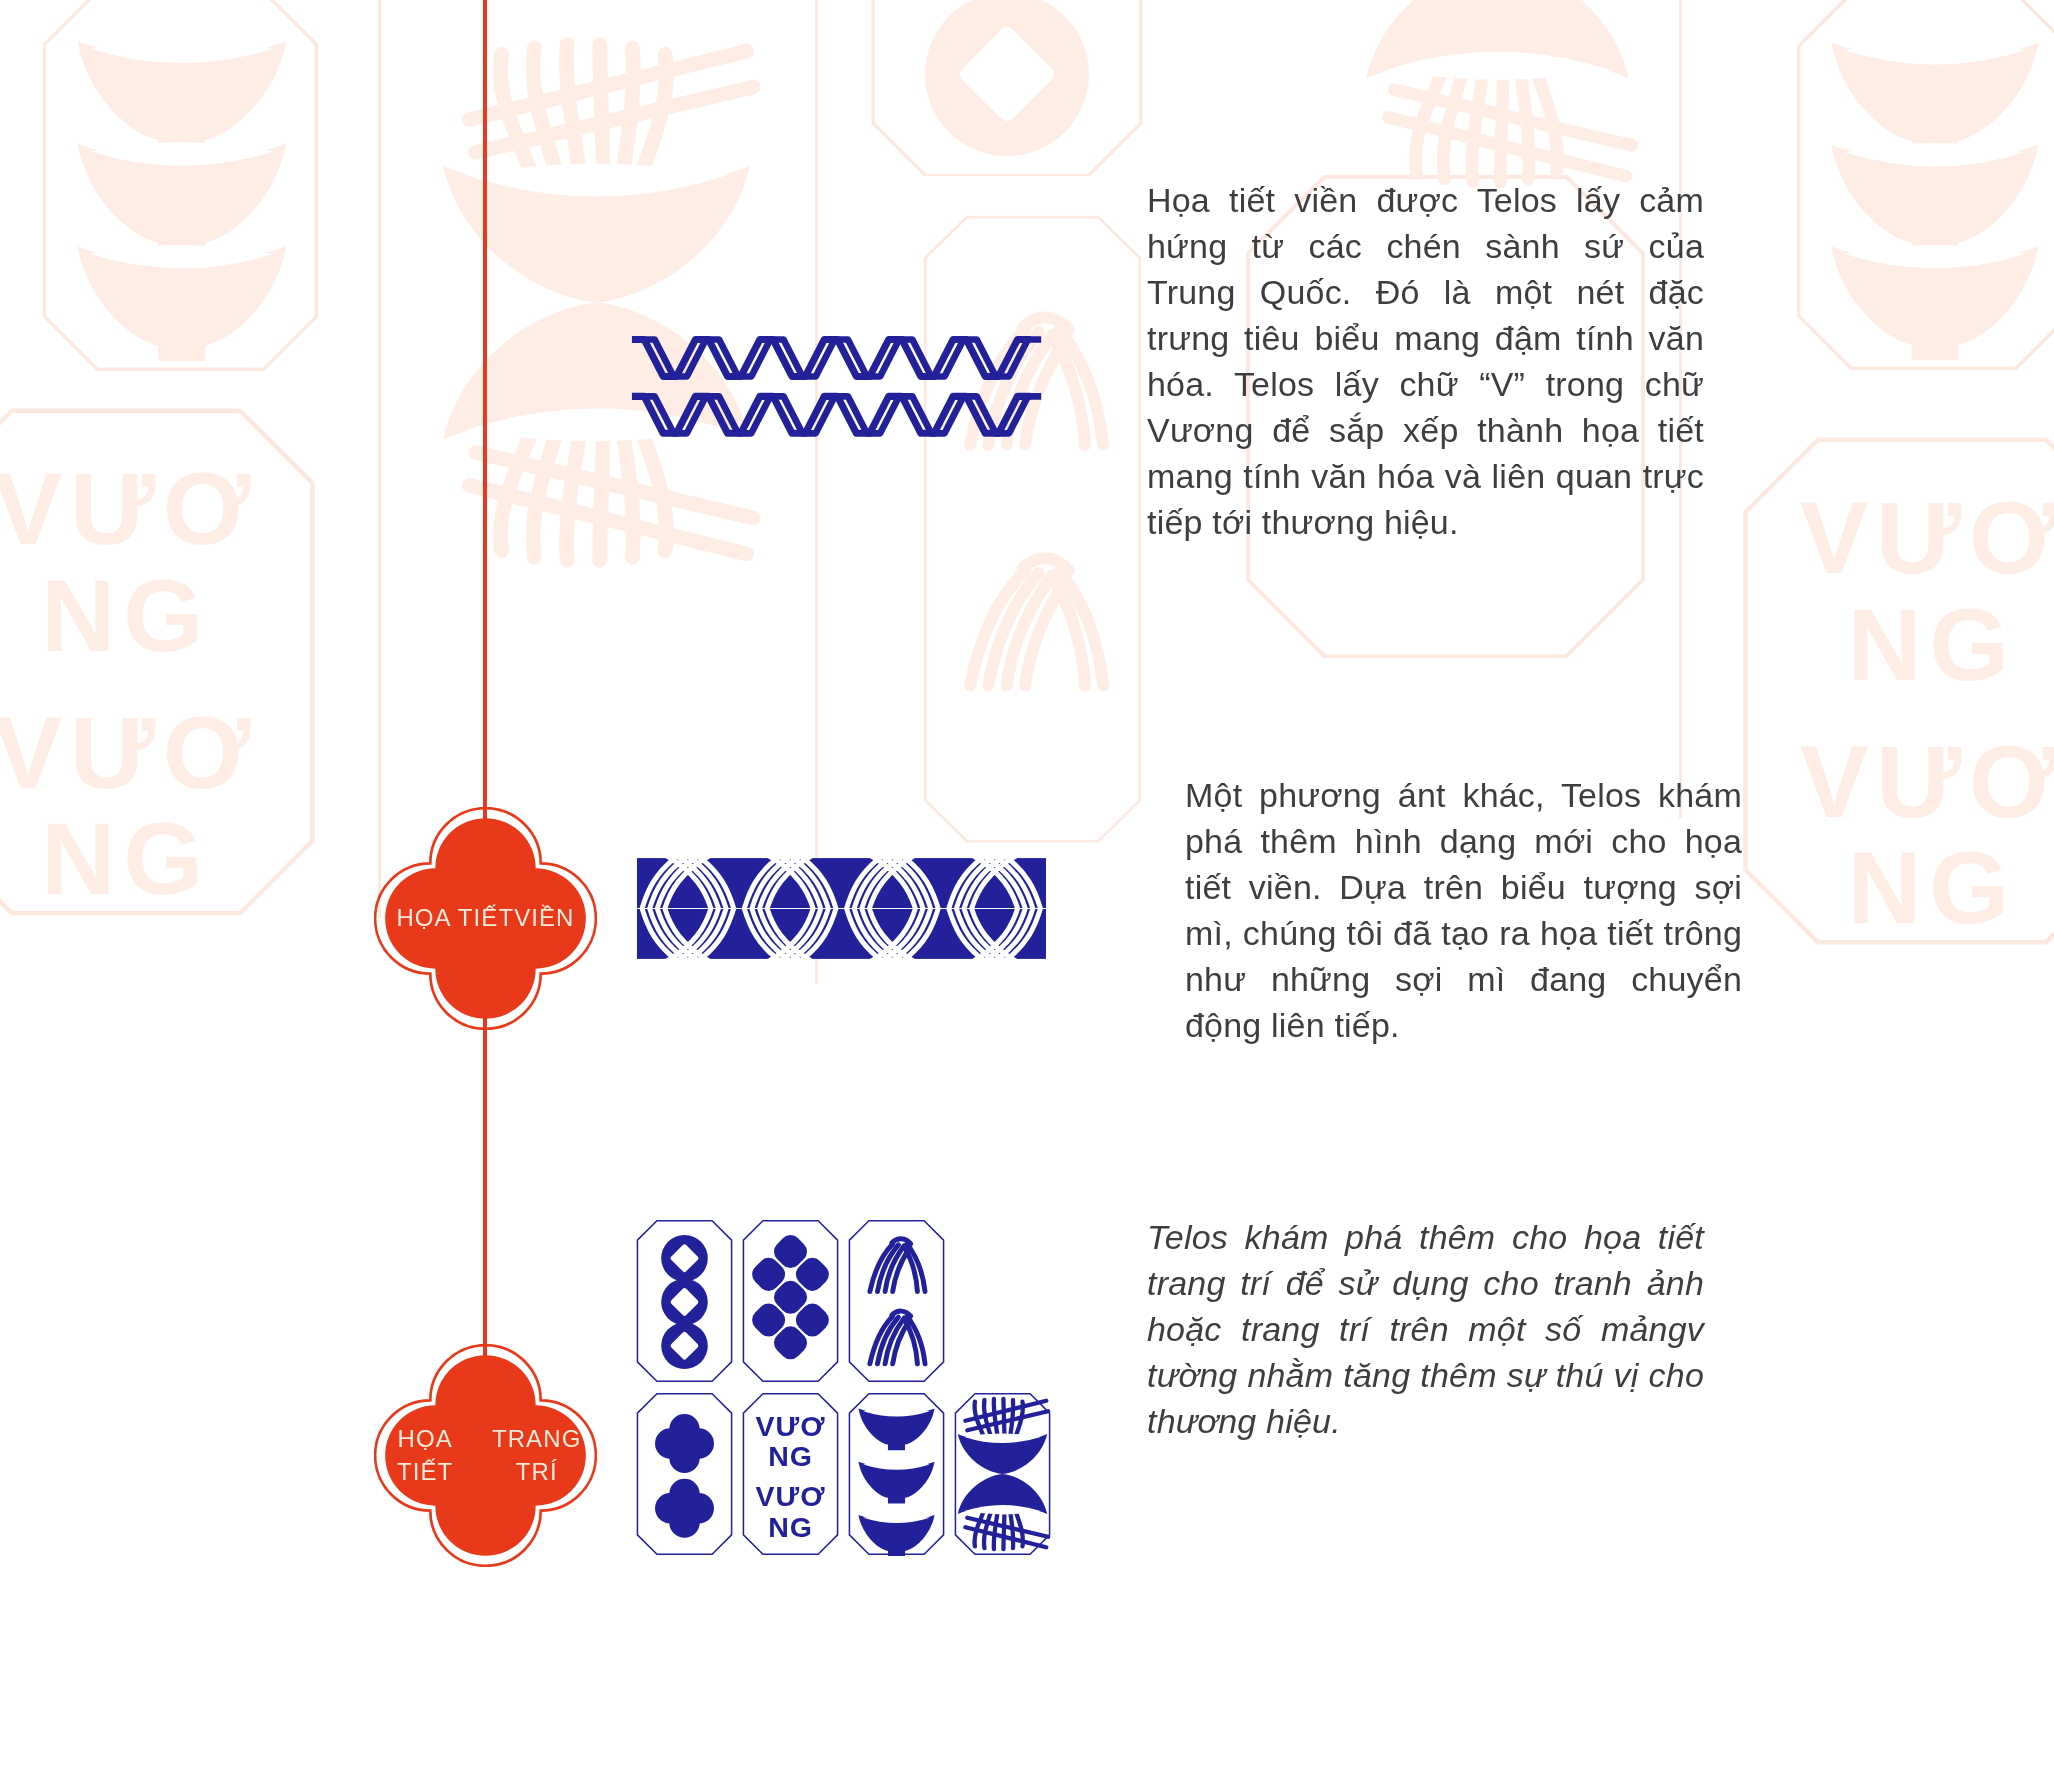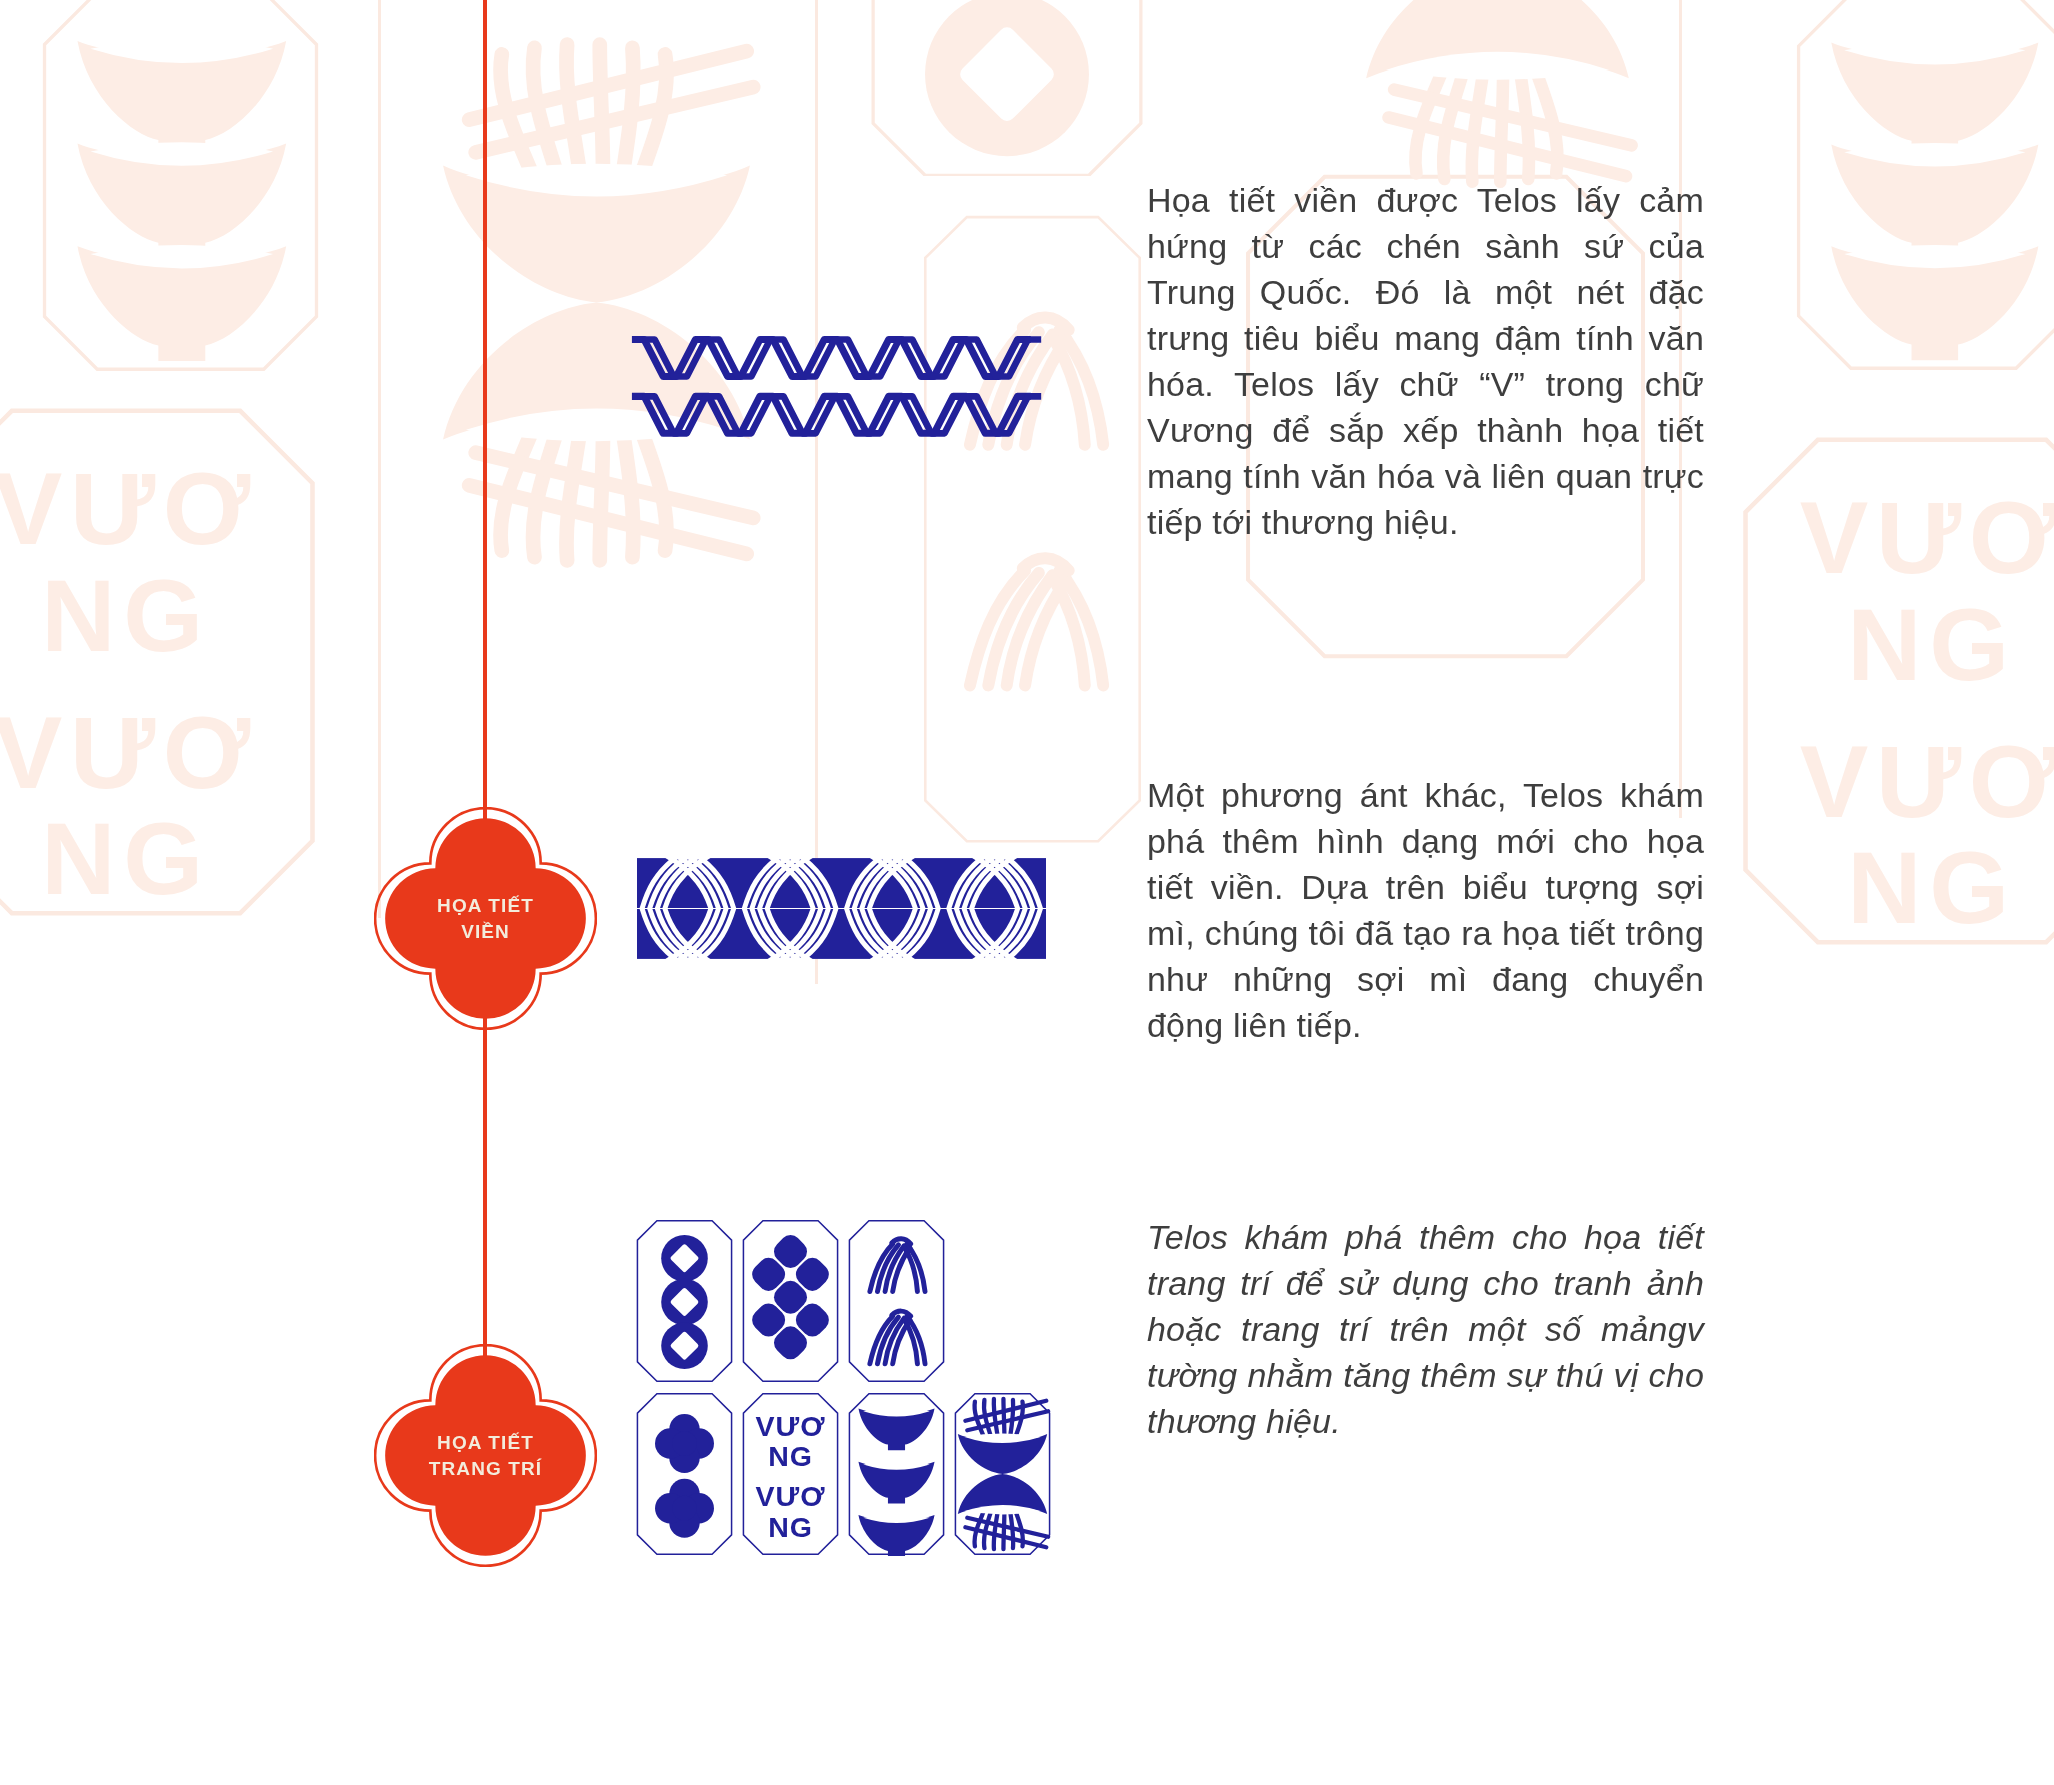--- a/index.html
+++ b/index.html
@@ -15,36 +15,36 @@
   .bg-layer{position:absolute;inset:0;z-index:0;color:var(--faint);}
   .bg-motif{position:absolute;}
   .bg-vline{position:absolute;width:2.9px;background:var(--faint);}
   .bg-clip{position:absolute;overflow:hidden;}
   .bg-seal-text{fill:var(--faint2);font-family:"Liberation Sans",sans-serif;font-weight:700;
     font-size:27px;letter-spacing:2px;text-anchor:middle;}
   
   .red-line{position:absolute;left:483px;top:0;width:3.8px;height:1427px;background:var(--red);z-index:1;}
   .badge{position:absolute;width:223px;height:223px;z-index:3;}
   .badge svg{position:absolute;inset:0;width:100%;height:100%;}
-  .badge-label{position:absolute;inset:0;display:flex;flex-direction:column;align-items:center;
-    justify-content:center;color:var(--cream);font-weight:700;font-size:19px;letter-spacing:1.1px;
+  .badge-label{position:absolute;inset:0;display:flex;flex-direction:row;align-items:center;
+    justify-content:center;color:var(--cream);font-weight:400;font-size:24px;letter-spacing:1.1px;
     line-height:1.35;text-align:center;z-index:1;}
   
   .art{position:absolute;z-index:2;}
   #v-pattern{left:630px;top:331px;width:415px;height:108px;}
   #noodle-band{left:637px;top:858px;width:409px;height:101px;}
   .tile{position:absolute;width:97px;height:164px;z-index:2;}
   .tile svg{width:100%;height:100%;color:var(--navy);}
   .seal-text{fill:currentColor;font-family:"Liberation Sans",sans-serif;font-weight:700;
     font-size:30px;letter-spacing:1px;text-anchor:middle;}
   
   .para{position:absolute;left:1147px;width:557px;margin:0;z-index:2;color:var(--text);
     font-size:34px;line-height:46px;text-align:justify;text-align-last:left;letter-spacing:0.2px;}
   #para-1{top:177px;}
-  #para-2{top:772px;}
+  #para-2{top:772px;margin-left:38px;}
   #para-3{top:1214px;font-style:italic;}
   .defs-holder{position:absolute;width:0;height:0;overflow:hidden;}
 </style>
 </head>
 <body>
 
 <svg class="defs-holder" aria-hidden="true">
   <defs>
 
     <g id="g-frame">

